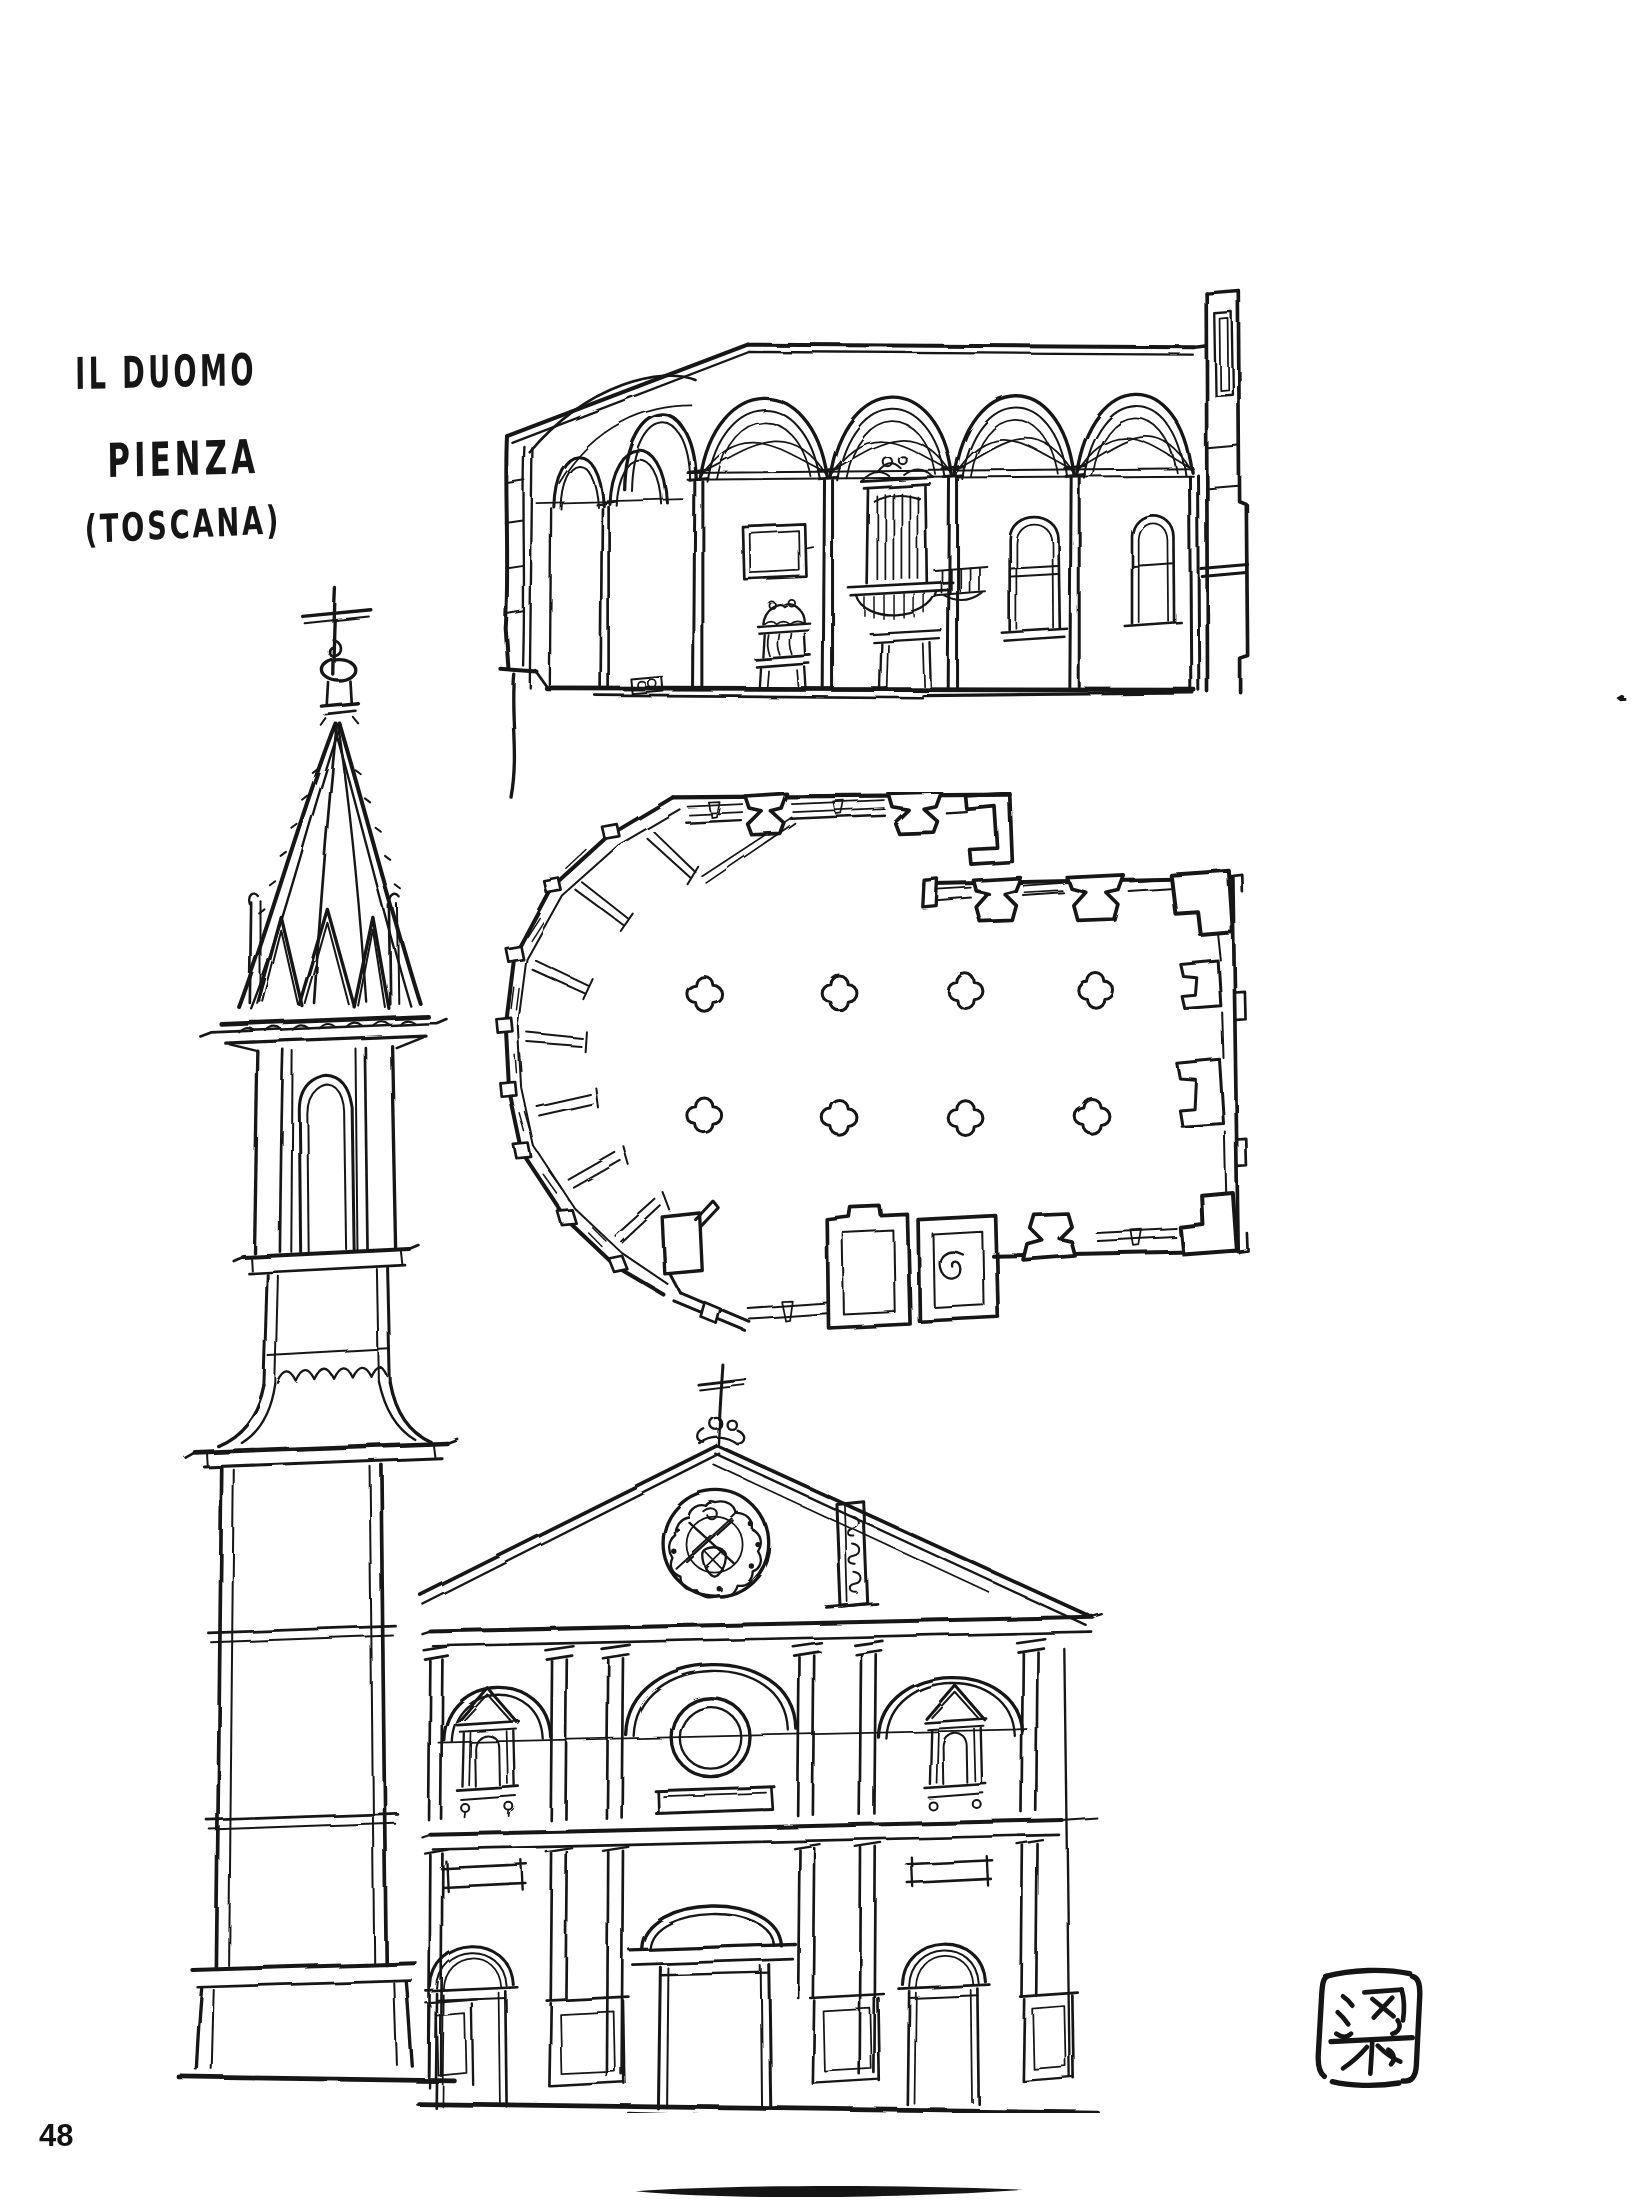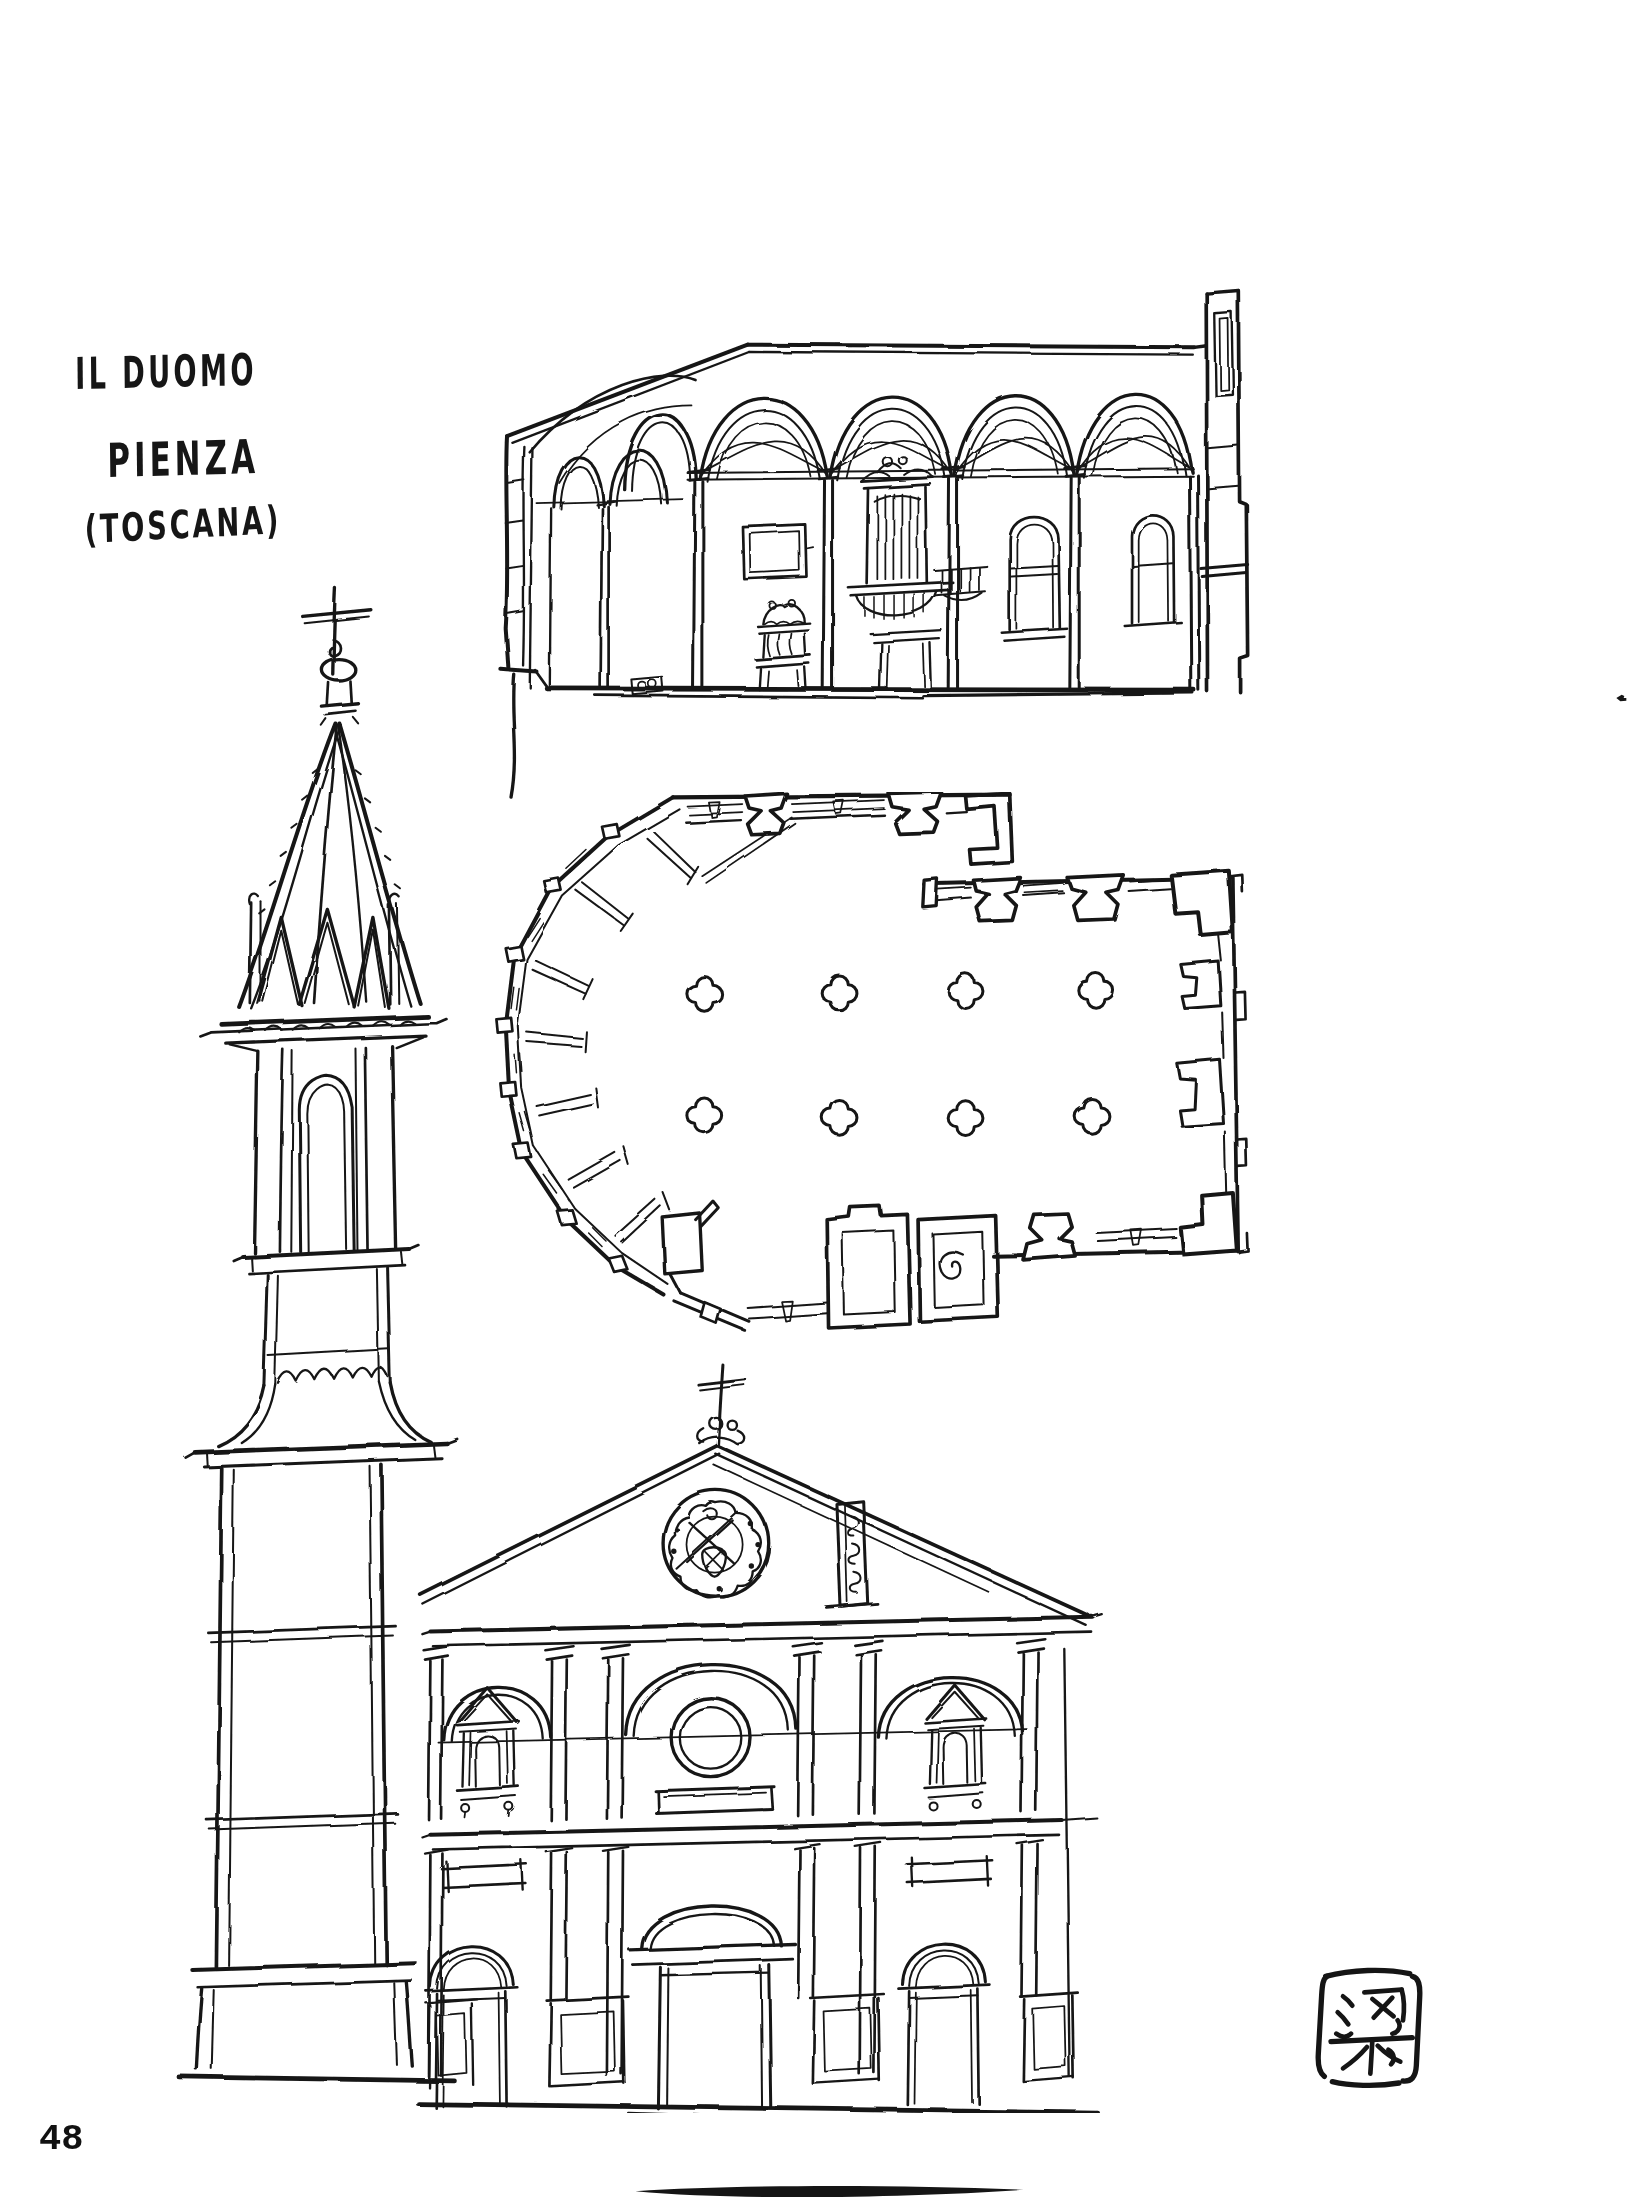--- a/index.html
+++ b/index.html
@@ -10,22 +10,22 @@
   .fillb{fill:#151515;stroke:none;}
   .w2{stroke-width:2.2}.w25{stroke-width:2.6}.w3{stroke-width:3}.w35{stroke-width:3.5}
   .w4{stroke-width:4}.w45{stroke-width:4.5}.w5{stroke-width:5}.w55{stroke-width:5.5}
   .w6{stroke-width:6}.w65{stroke-width:6.5}.w7{stroke-width:7}.w8{stroke-width:8}
   .abs{position:absolute;}
   .hand{position:absolute;color:#161616;font-weight:bold;white-space:nowrap;
         transform-origin:left top;}
   #t1{left:75px;top:348px;font-size:44px;letter-spacing:5.3px;transform:scaleX(.62) rotate(-0.8deg);}
   #t2{left:107px;top:433px;font-size:47px;letter-spacing:6px;transform:scaleX(.66) rotate(-1deg);}
   #t3{left:84px;top:507px;font-size:39px;letter-spacing:4px;transform:scaleX(.70) rotate(-2deg);}
-  #pageno{position:absolute;left:39px;top:2118px;font-family:Liberation Mono, monospace;
-        font-weight:bold;font-size:37px;color:#111;}
+  #pageno{position:absolute;left:39px;top:2118px;font-family:Liberation Sans, sans-serif;
+        font-weight:bold;font-size:31px;color:#111;}
 </style>
 </head>
 <body>
 
 <div class="page">
 
   <div class="hand" id="t1">IL DUOMO</div>
   <div class="hand" id="t2">PIENZA</div>
   <div class="hand" id="t3">(TOSCANA)</div>
 

